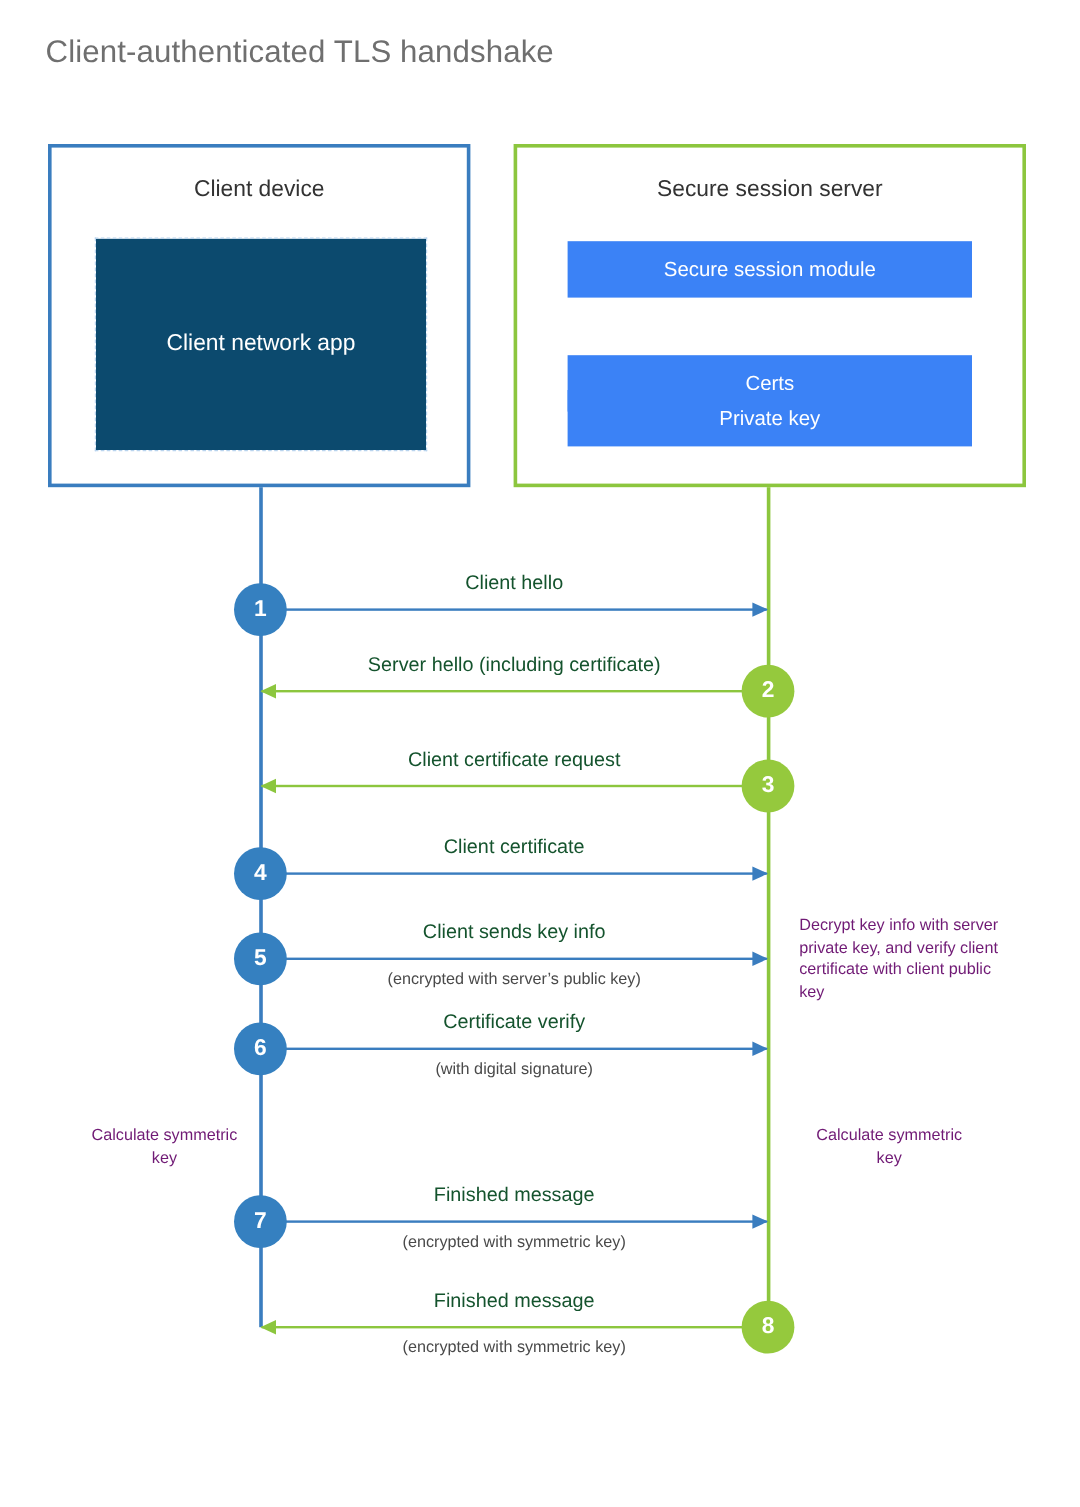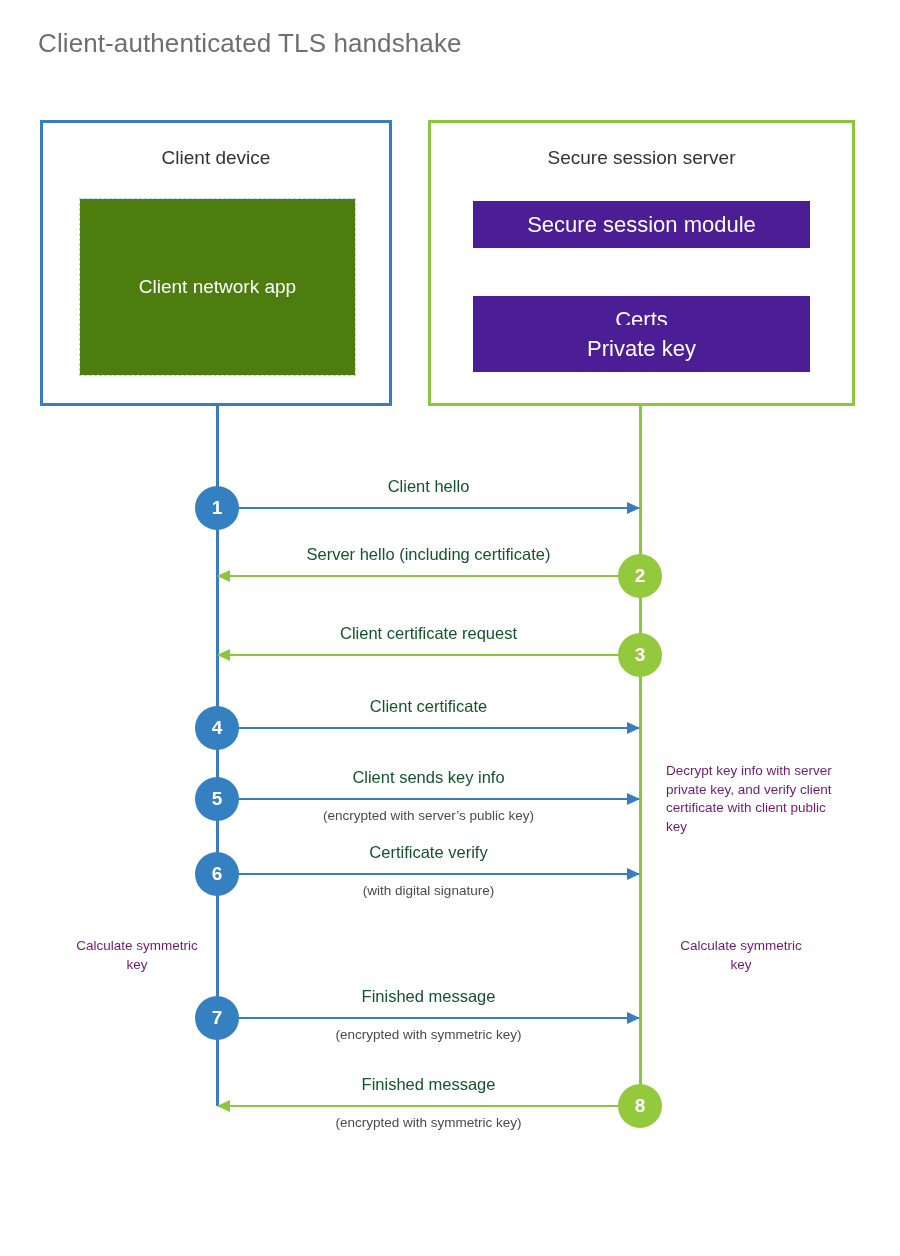--- a/index.html
+++ b/index.html
@@ -57,42 +57,42 @@
     font-weight: normal;
     color: #333333;
   }
 
   #client-app {
     position: absolute;
     left: 37px;
     top: 76px;
     width: 275px;
     height: 176px;
-    background: #4d7c0f;
+    background: #0c4a6e;
     outline: 1px dashed #b9d4ee;
     outline-offset: 0px;
     color: #ffffff;
     font-size: 19px;
     display: flex;
     align-items: center;
     justify-content: center;
     text-align: center;
     line-height: 1.32;
     box-sizing: border-box;
     padding: 0 24px;
   }
 
   .server-bar {
     position: absolute;
     left: 42px;
     width: 337px;
     height: 47px;
-    background: #4c1d95;
+    background: #3b82f6;
     color: #ffffff;
-    font-size: 22px;
+    font-size: 17px;
     display: flex;
     align-items: center;
     justify-content: center;
     box-sizing: border-box;
   }
   #server-bar-0 { top: 78px; }
   #server-bar-1 { top: 141px; margin-top: 32px; }
   #server-bar-2 { top: 202px; }
 
   

